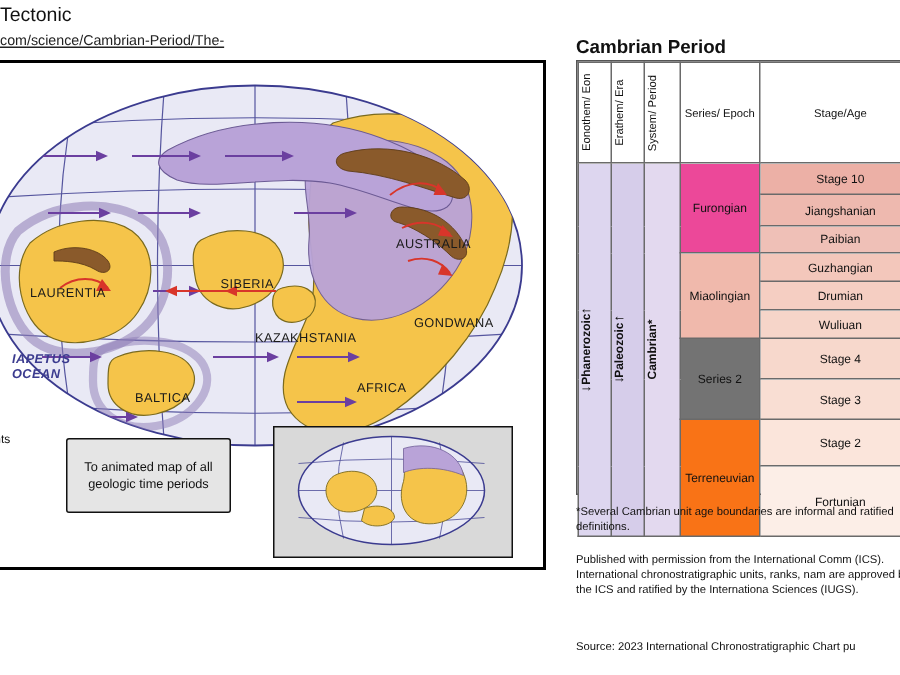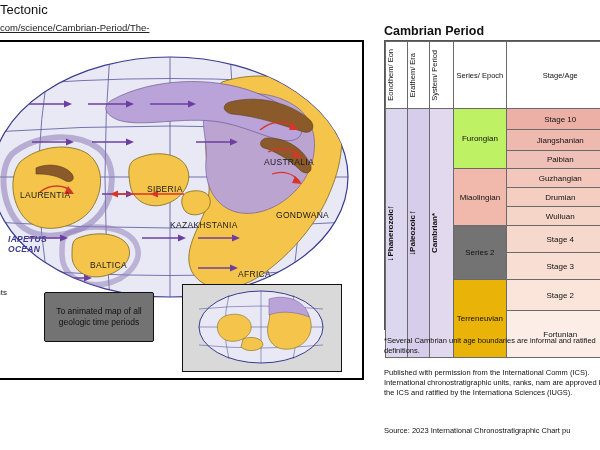--- a/index.html
+++ b/index.html
@@ -28,21 +28,21 @@
   #map-inner{position:absolute;inset:0;overflow:hidden;}
   .map-svg{position:absolute;left:0;top:0;}
   .maplabel{
     position:absolute;font-family:"Liberation Sans",sans-serif;
     font-weight:normal;font-size:8.5px;color:#1a1a1a;letter-spacing:.3px;
     white-space:nowrap;
   }
   .maplabel.it{font-style:italic;font-weight:bold;color:#3b3b8f;}
   #btn-animated{
     position:absolute;left:52px;top:250px;width:108px;height:48px;
-    background:#737373;border:1.6px solid #111;border-radius:2px;
+    background:#e5e5e5;border:1.6px solid #111;border-radius:2px;
     display:flex;align-items:center;justify-content:center;text-align:center;
     font-size:8.5px;line-height:11px;color:#111;cursor:pointer;
   }
   #inset{
     position:absolute;left:190px;top:242px;width:160px;height:88px;
     background:#d9d9d9;border:1.6px solid #111;box-sizing:border-box;
   }
   #left-edge-text{
     position:absolute;left:-10px;top:288px;width:30px;font-size:8px;
     color:#111;line-height:10px;
@@ -70,32 +70,32 @@
   .vert{
     writing-mode:vertical-rl;transform:rotate(180deg);
     white-space:nowrap;font-size:7.5px;line-height:9px;text-align:center;
   }
   .vert.b{font-weight:bold;font-size:8px;}
   .hdr{font-size:7.5px;line-height:9px;font-weight:normal;background:#fff;}
   .arrow{font-size:9px;line-height:9px;}
   .c-eon{background:#ddd6ef;}
   .c-era{background:#d6cdea;}
   .c-sys{background:#e3d9ef;}
-  .c-furong{background:#bef264;margin-left:25px;}
+  .c-furong{background:#ec4899;margin-left:25px;}
   .c-st10{background:#ecb0a6;}
   .c-jiang{background:#eeb9af;}
   .c-paib{background:#efc0b7;}
   .c-miao{background:#f0b9ac;}
   .c-guz{background:#f3c7bb;}
   .c-drum{background:#f5cec2;}
   .c-wul{background:#f6d5c9;}
   .c-s2{background:#737373;}
   .c-st4{background:#f7d8cc;}
   .c-st3{background:#f9ded3;}
-  .c-terre{background:#eab308;}
+  .c-terre{background:#f97316;}
   .c-st2{background:#fbe5db;}
   .c-fort{background:#fceee7;}
 
   .note{position:absolute;left:0;font-size:7.5px;line-height:10px;color:#111;}
   #note1{top:320px;width:230px;}
   #note2{top:352px;width:230px;}
   #note3{top:410px;width:230px;}
 </style>
 </head>
 <body>
@@ -211,21 +211,21 @@
           </g>
         </g>
       </svg>
 
       <div class="maplabel" style="left:28px;top:148px">LAURENTIA</div>
       <div class="maplabel" style="left:155px;top:142px">SIBERIA</div>
       <div class="maplabel" style="left:272px;top:115px">AUSTRALIA</div>
       <div class="maplabel" style="left:178px;top:178px">KAZAKHSTANIA</div>
       <div class="maplabel" style="left:284px;top:168px">GONDWANA</div>
       <div class="maplabel" style="left:98px;top:218px">BALTICA</div>
-      <div class="maplabel" style="left:246px;top:227px">AFRICA</div>
+      <div class="maplabel" style="left:246px;top:211px">AFRICA</div>
       <div class="maplabel it" style="left:16px;top:192px">IAPETUS</div>
       <div class="maplabel it" style="left:16px;top:202px">OCEAN</div>
 
       <div id="btn-animated">To animated map of all geologic time periods</div>
 
       <div id="inset">
         <svg width="156" height="84" viewBox="0 0 156 84">
           <ellipse cx="78" cy="42" rx="62" ry="36" fill="#e9e9f5" stroke="#3b3b8f" stroke-width="1"></ellipse>
           <g stroke="#3b3b8f" stroke-width="0.6" fill="none" opacity="0.8">
             <path d="M16,24 Q78,18 140,24"></path>

